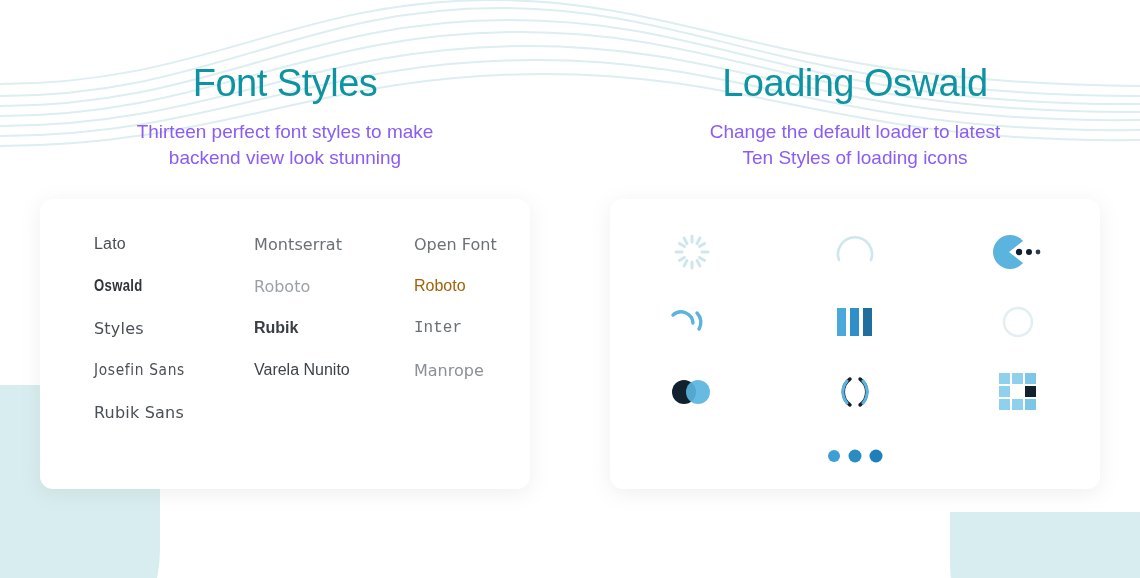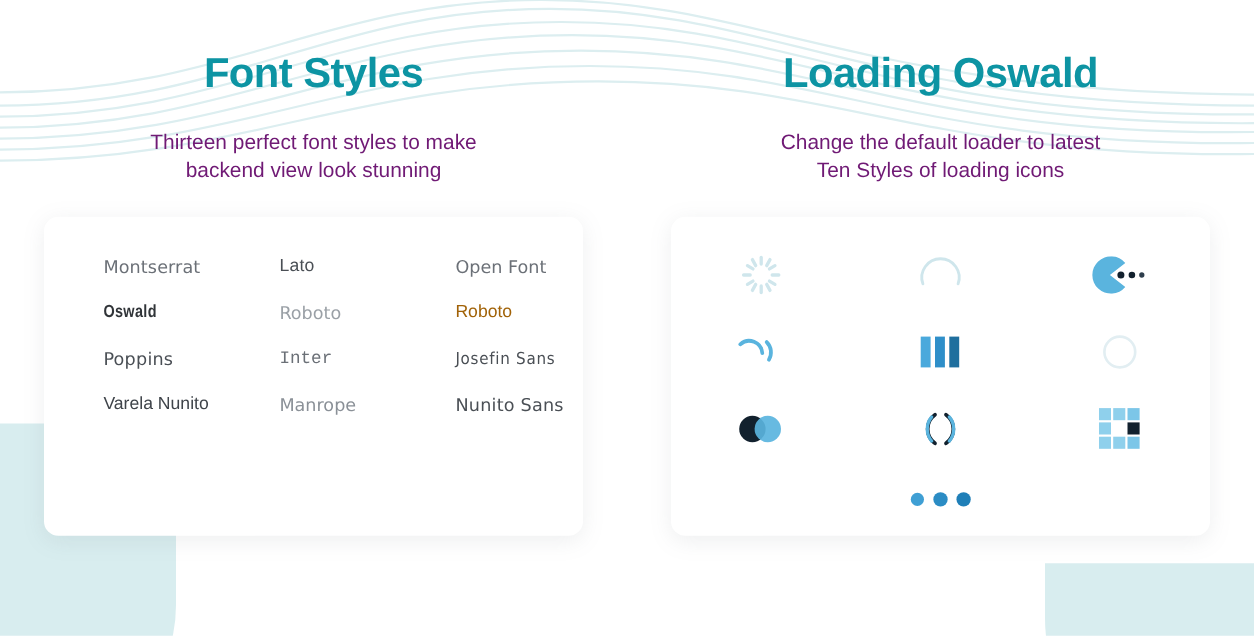--- a/index.html
+++ b/index.html
@@ -57,30 +57,30 @@
   .panel {
     width: 50%;
     padding: 0 40px;
     position: relative;
   }
 
   .panel-title {
     text-align: center;
     color: #0d94a3;
     font-size: 38px;
-    font-weight: bold;
+    font-weight: normal;
     letter-spacing: -0.5px;
-    margin-top: 46px;
+    margin-top: 62px;
   }
   .panel-subtitle {
     text-align: center;
-    color: #701a75;
+    color: #8b5cf6;
     font-size: 19px;
     line-height: 1.38;
-    margin-top: 28px;
+    margin-top: 14px;
     white-space: pre-line;
   }
 
   .card {
     background: #ffffff;
     border-radius: 13px;
     box-shadow: 0 4px 20px rgba(120,130,140,0.13);
     margin-top: 28px;
     position: relative;
     z-index: 3;
@@ -158,36 +158,37 @@
 
 <div class="page">
 
   <section class="panel">
     <h1 class="panel-title">Font Styles</h1>
     <p class="panel-subtitle">Thirteen perfect font styles to make
 backend view look stunning</p>
 
     <div class="card card-fonts">
       <div class="font-grid">
+        <div class="font-item w-lato">Lato</div>
         <div class="font-item w-montserrat">Montserrat</div>
-        <div class="font-item w-lato">Lato</div>
         <div class="font-item w-opensans">Open Font</div>
 
         <div class="font-item w-oswald">Oswald</div>
         <div class="font-item w-raleway">Roboto</div>
         <div class="font-item w-roboto">Roboto</div>
 
-        <div class="font-item w-poppins">Poppins</div>
+        <div class="font-item w-poppins">Styles</div>
+        <div class="font-item w-rubik">Rubik</div>
         <div class="font-item w-inter">Inter</div>
 
         <div class="font-item w-josefin">Josefin Sans</div>
         <div class="font-item w-varela">Varela Nunito</div>
         <div class="font-item w-manrope">Manrope</div>
 
-        <div class="font-item w-nunito">Nunito Sans</div>
+        <div class="font-item w-nunito">Rubik Sans</div>
       </div>
     </div>
   </section>
 
   <section class="panel">
     <h1 class="panel-title">Loading Oswald</h1>
     <p class="panel-subtitle">Change the default loader to latest
 Ten Styles of loading icons</p>
 
     <div class="card card-loaders">

